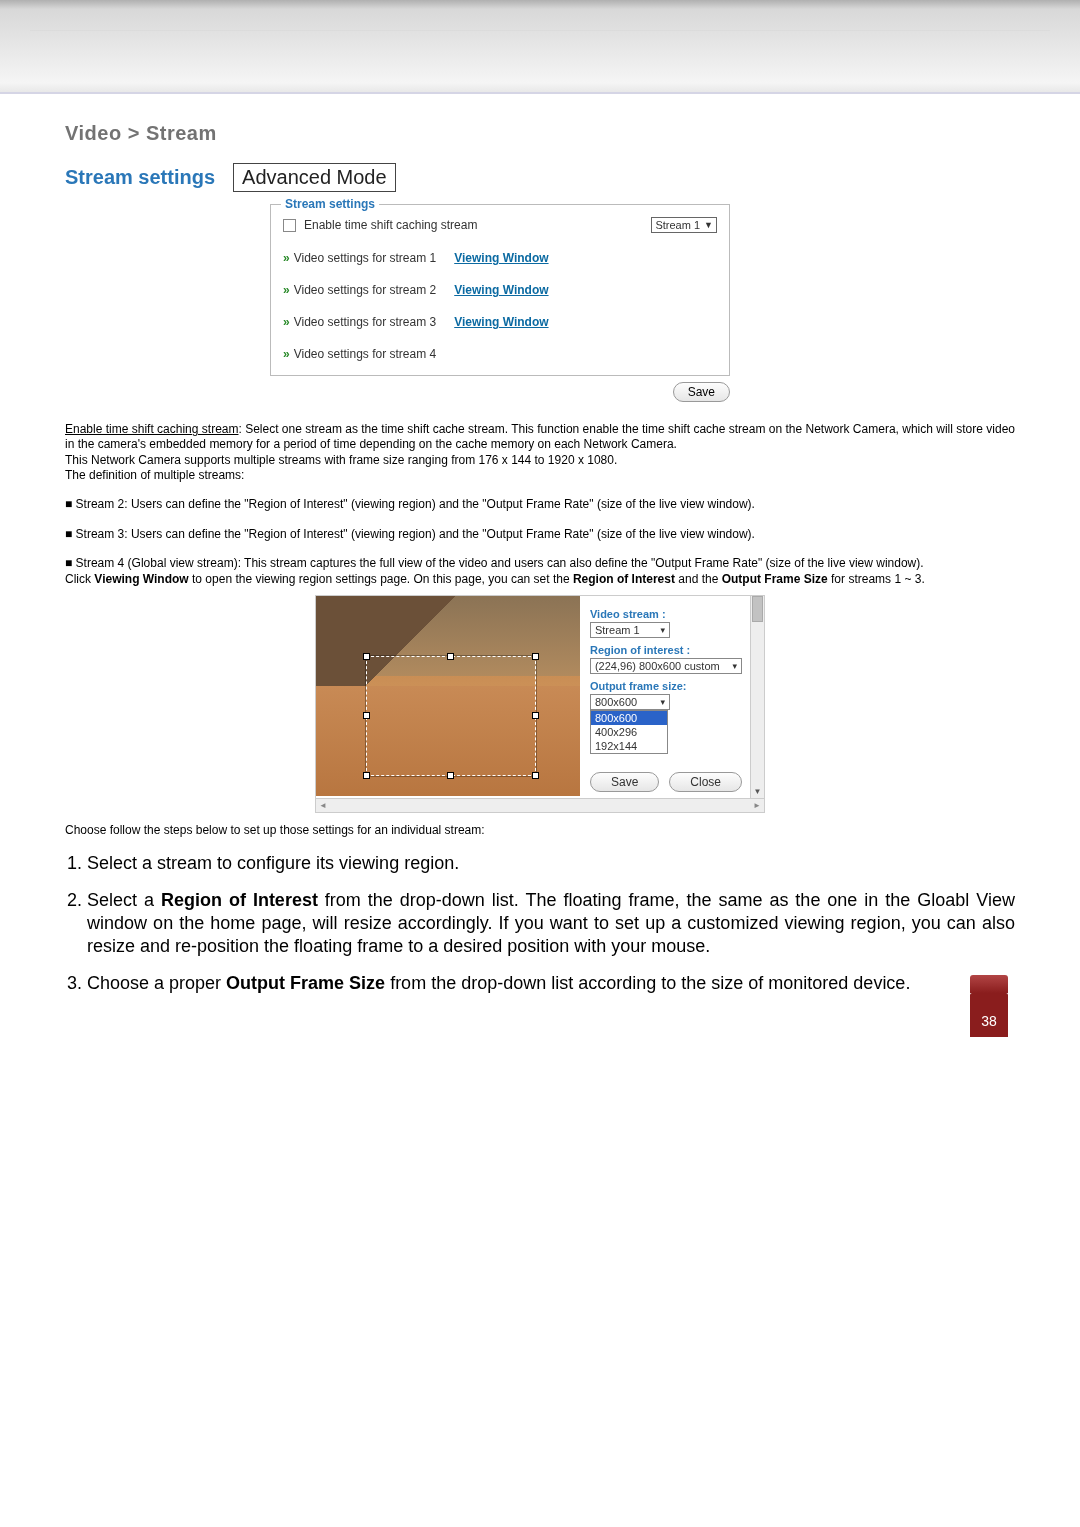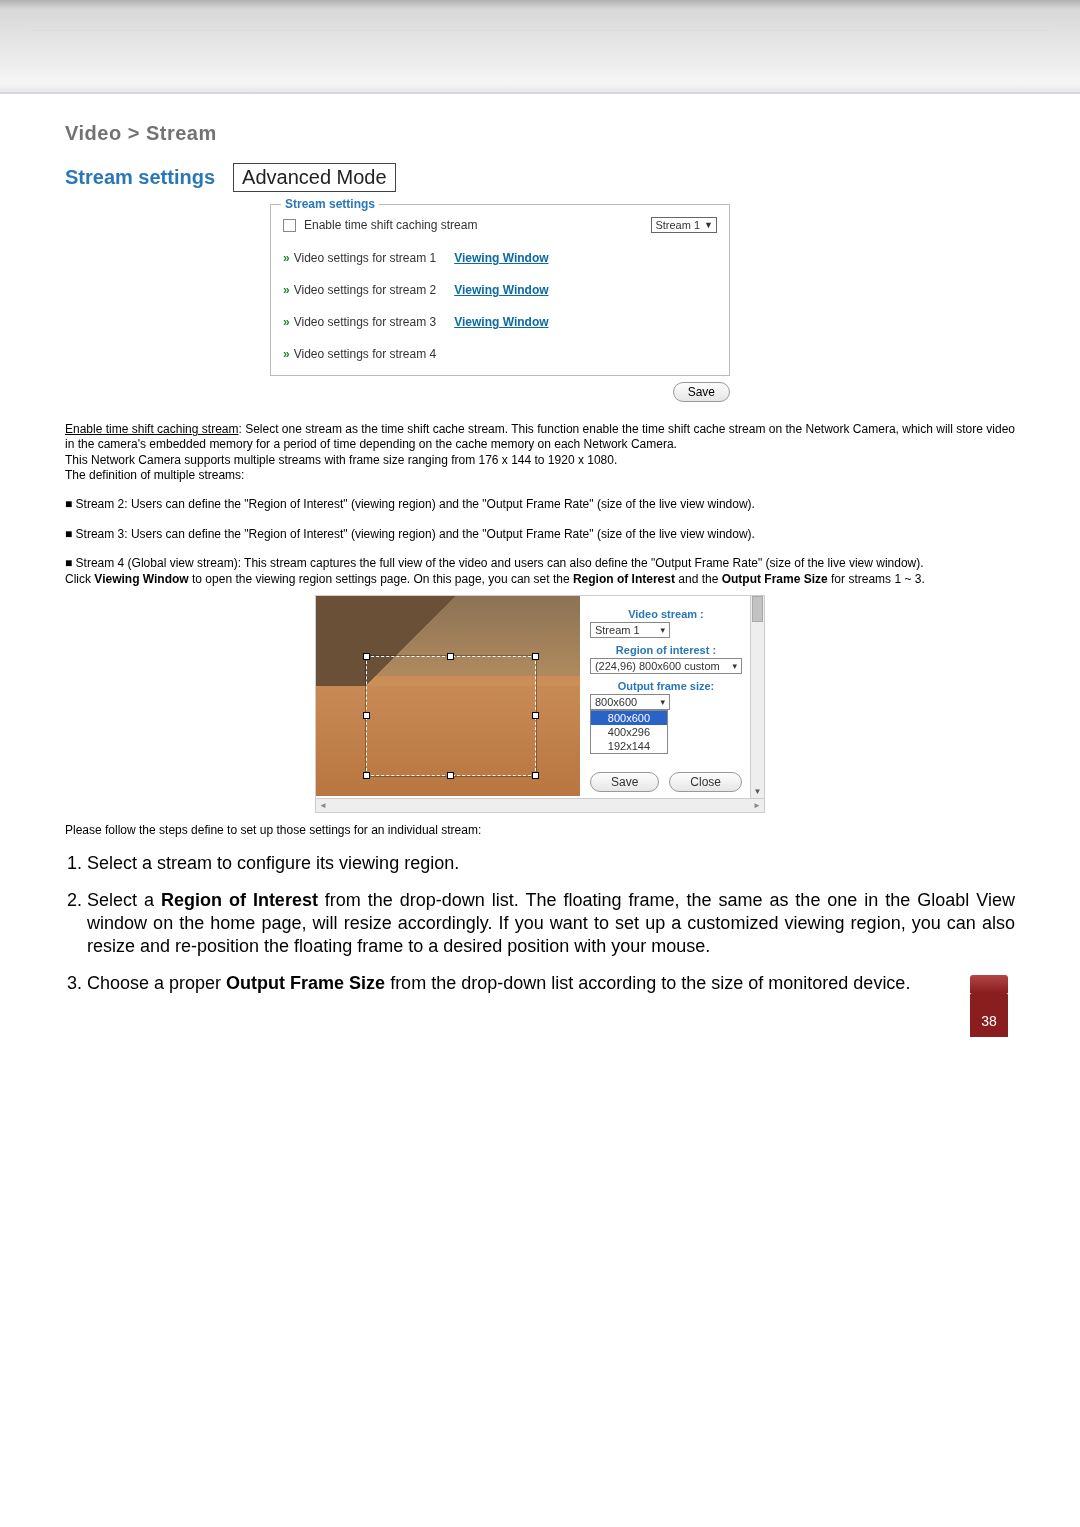--- a/index.html
+++ b/index.html
@@ -142,21 +142,20 @@
     content:"■ ";
   }
   ol.steps { list-style: decimal; padding-left:22px; font-size:18px; line-height:1.28;}
   ol.steps li{ margin-top:14px; text-align:justify;}
   .b{font-weight:bold;}
 
   
   .shot2-wrap{
     margin:8px auto 10px auto;
     width:450px;
-    text-align:center;
   }
   .shot2 {
     border:1px solid #ccc;
     display:flex;
     background:#fff;
     position:relative;
     padding-right:16px;
   }
   .shot2 .scroll{
     position:absolute; right:0; top:0; bottom:0; width:14px;
@@ -350,21 +349,21 @@
         <div class="arr" style="bottom:0">▼</div>
       </div>
     </div>
     <div class="hscroll">
       <span>◄</span>
       <span>►</span>
     </div>
   </div>
 
   <div class="body-text">
-    <p>Please follow the steps define to set up those settings for an individual stream:</p>
+    <p>Choose follow the steps below to set up those settings for an individual stream:</p>
   </div>
   <ol class="steps">
     <li>Select a stream to configure its viewing region.</li>
     <li>
       <span>Select a </span><span class="b">Region of Interest</span><span> from the drop-down list. The floating frame, the same as the one in the Gloabl View window on the home page, will resize accordingly. If you want to set up a customized viewing region, you can also resize and re-position the floating frame to a desired position with your mouse.</span>
     </li>
     <li>
       <span>Choose a proper </span><span class="b">Output Frame Size</span><span> from the drop-down list according to the size of monitored device.</span>
     </li>
   </ol>

